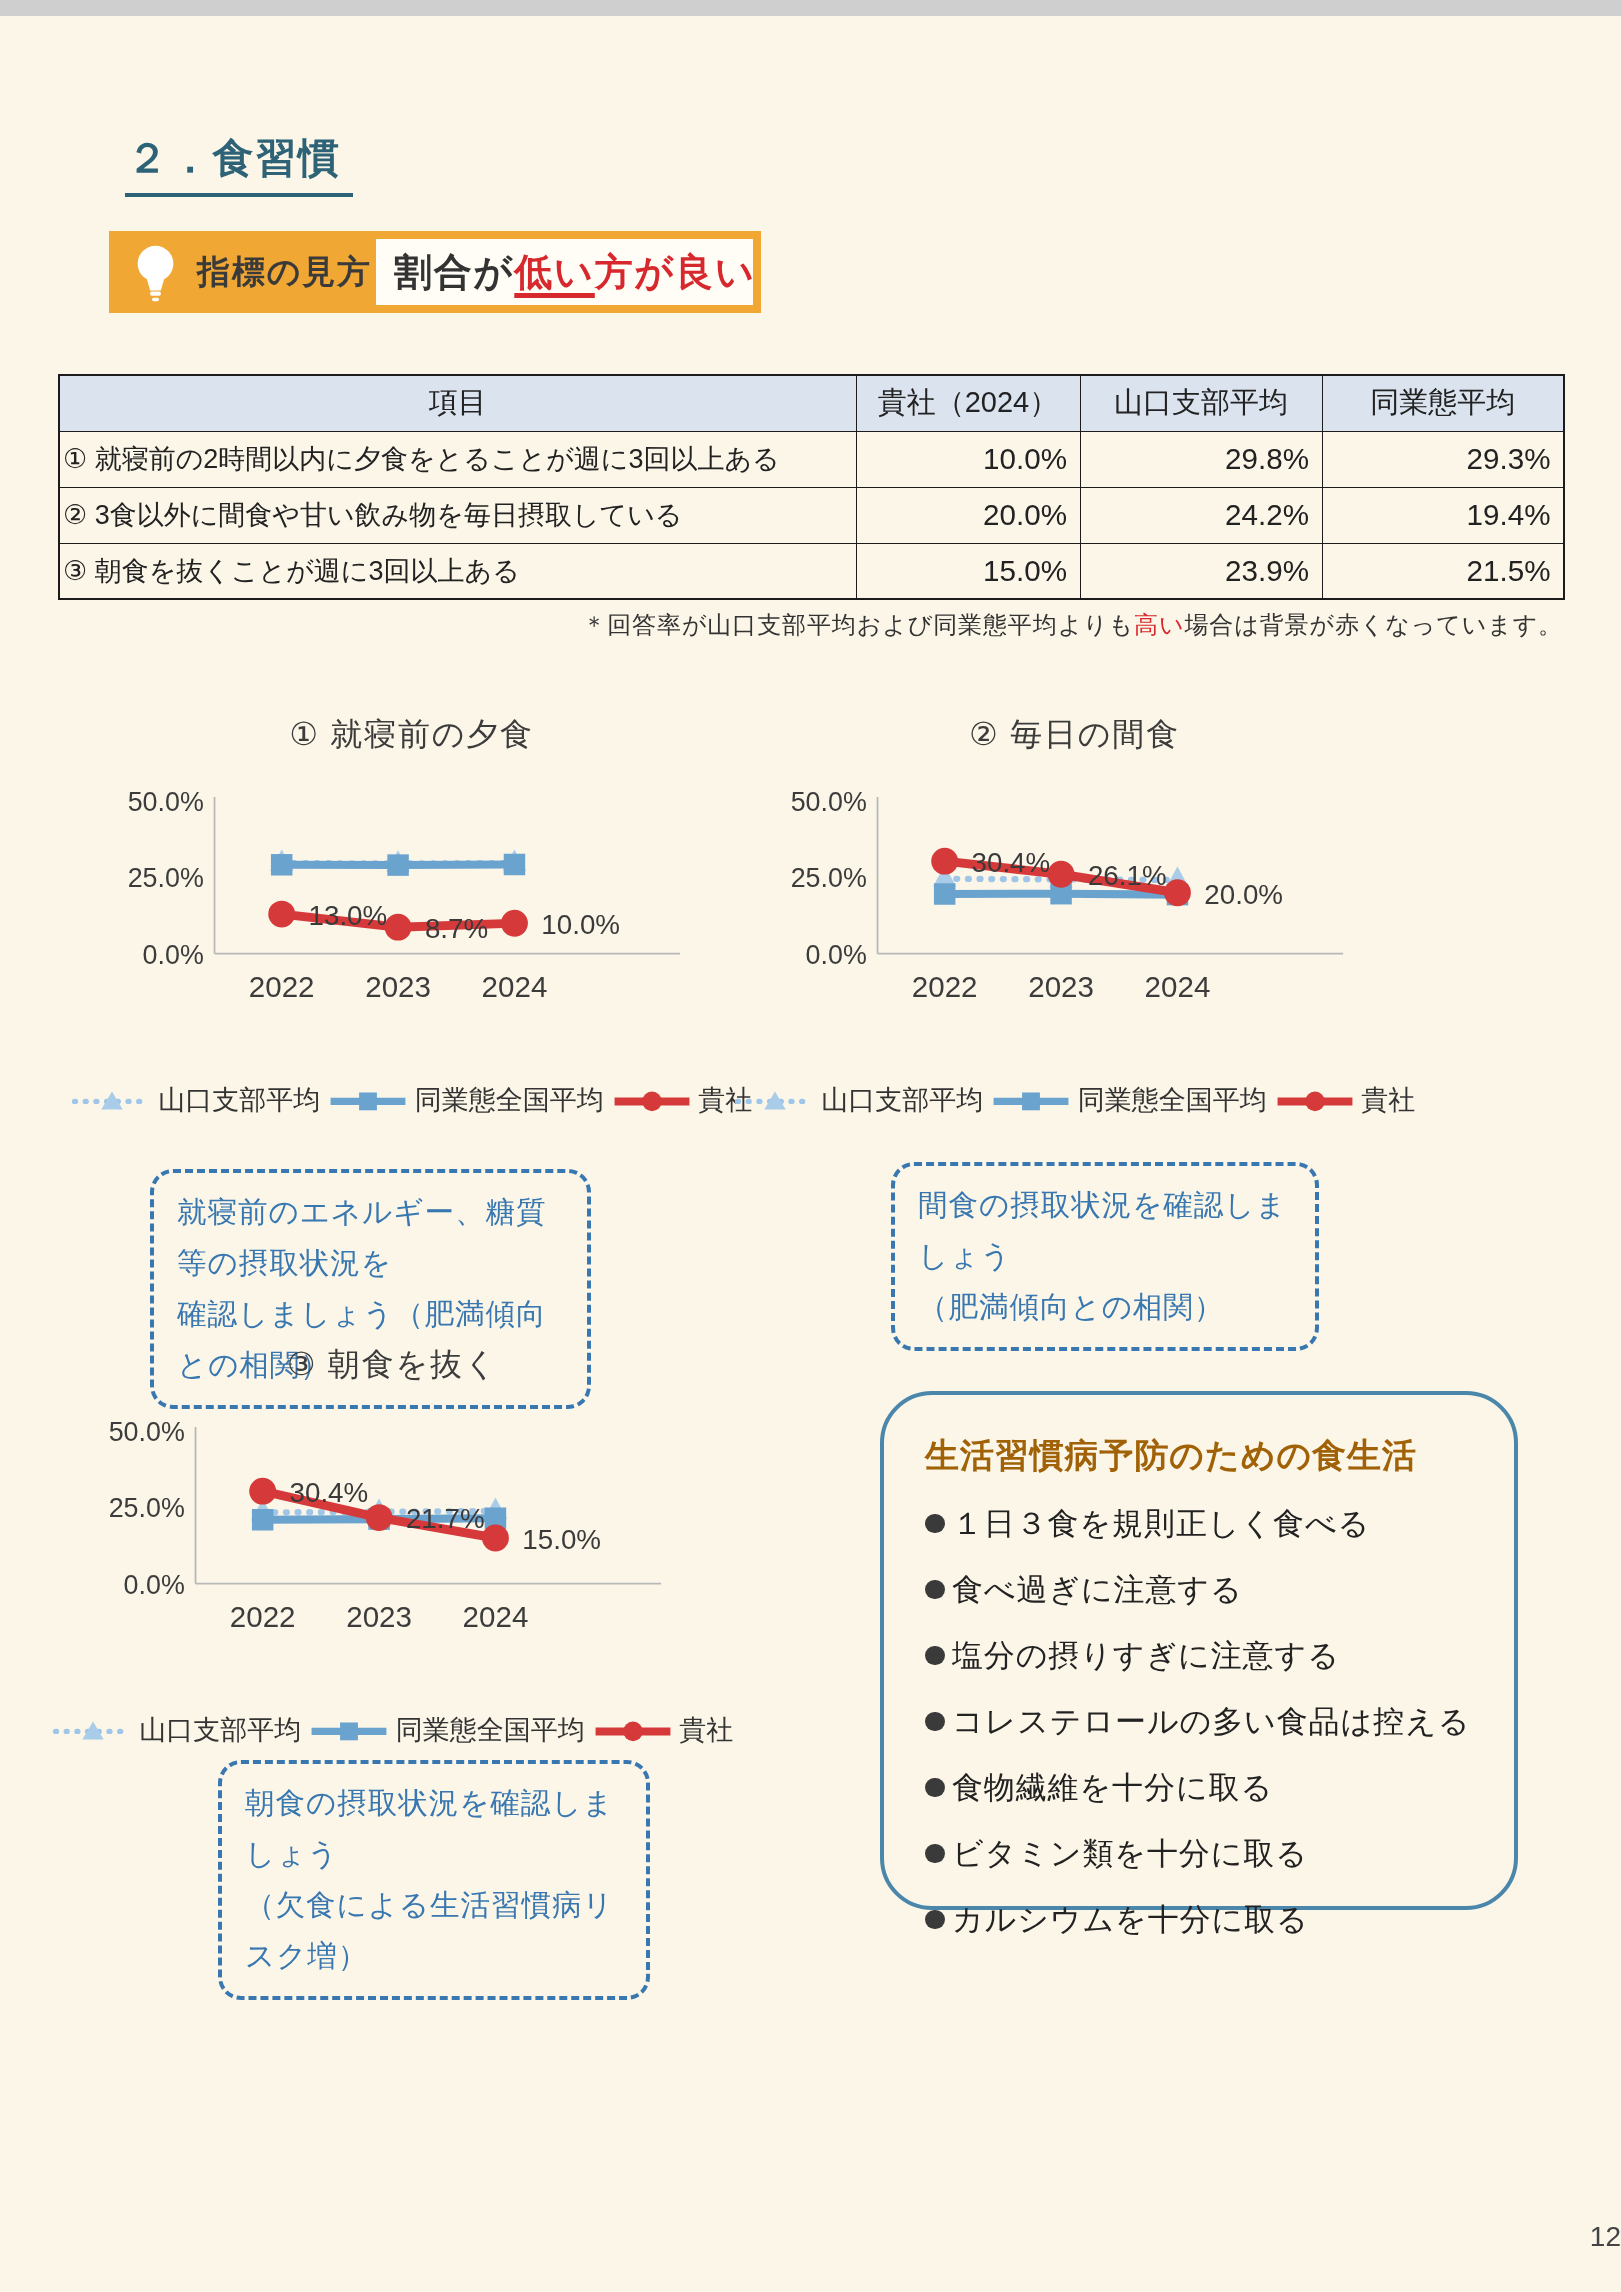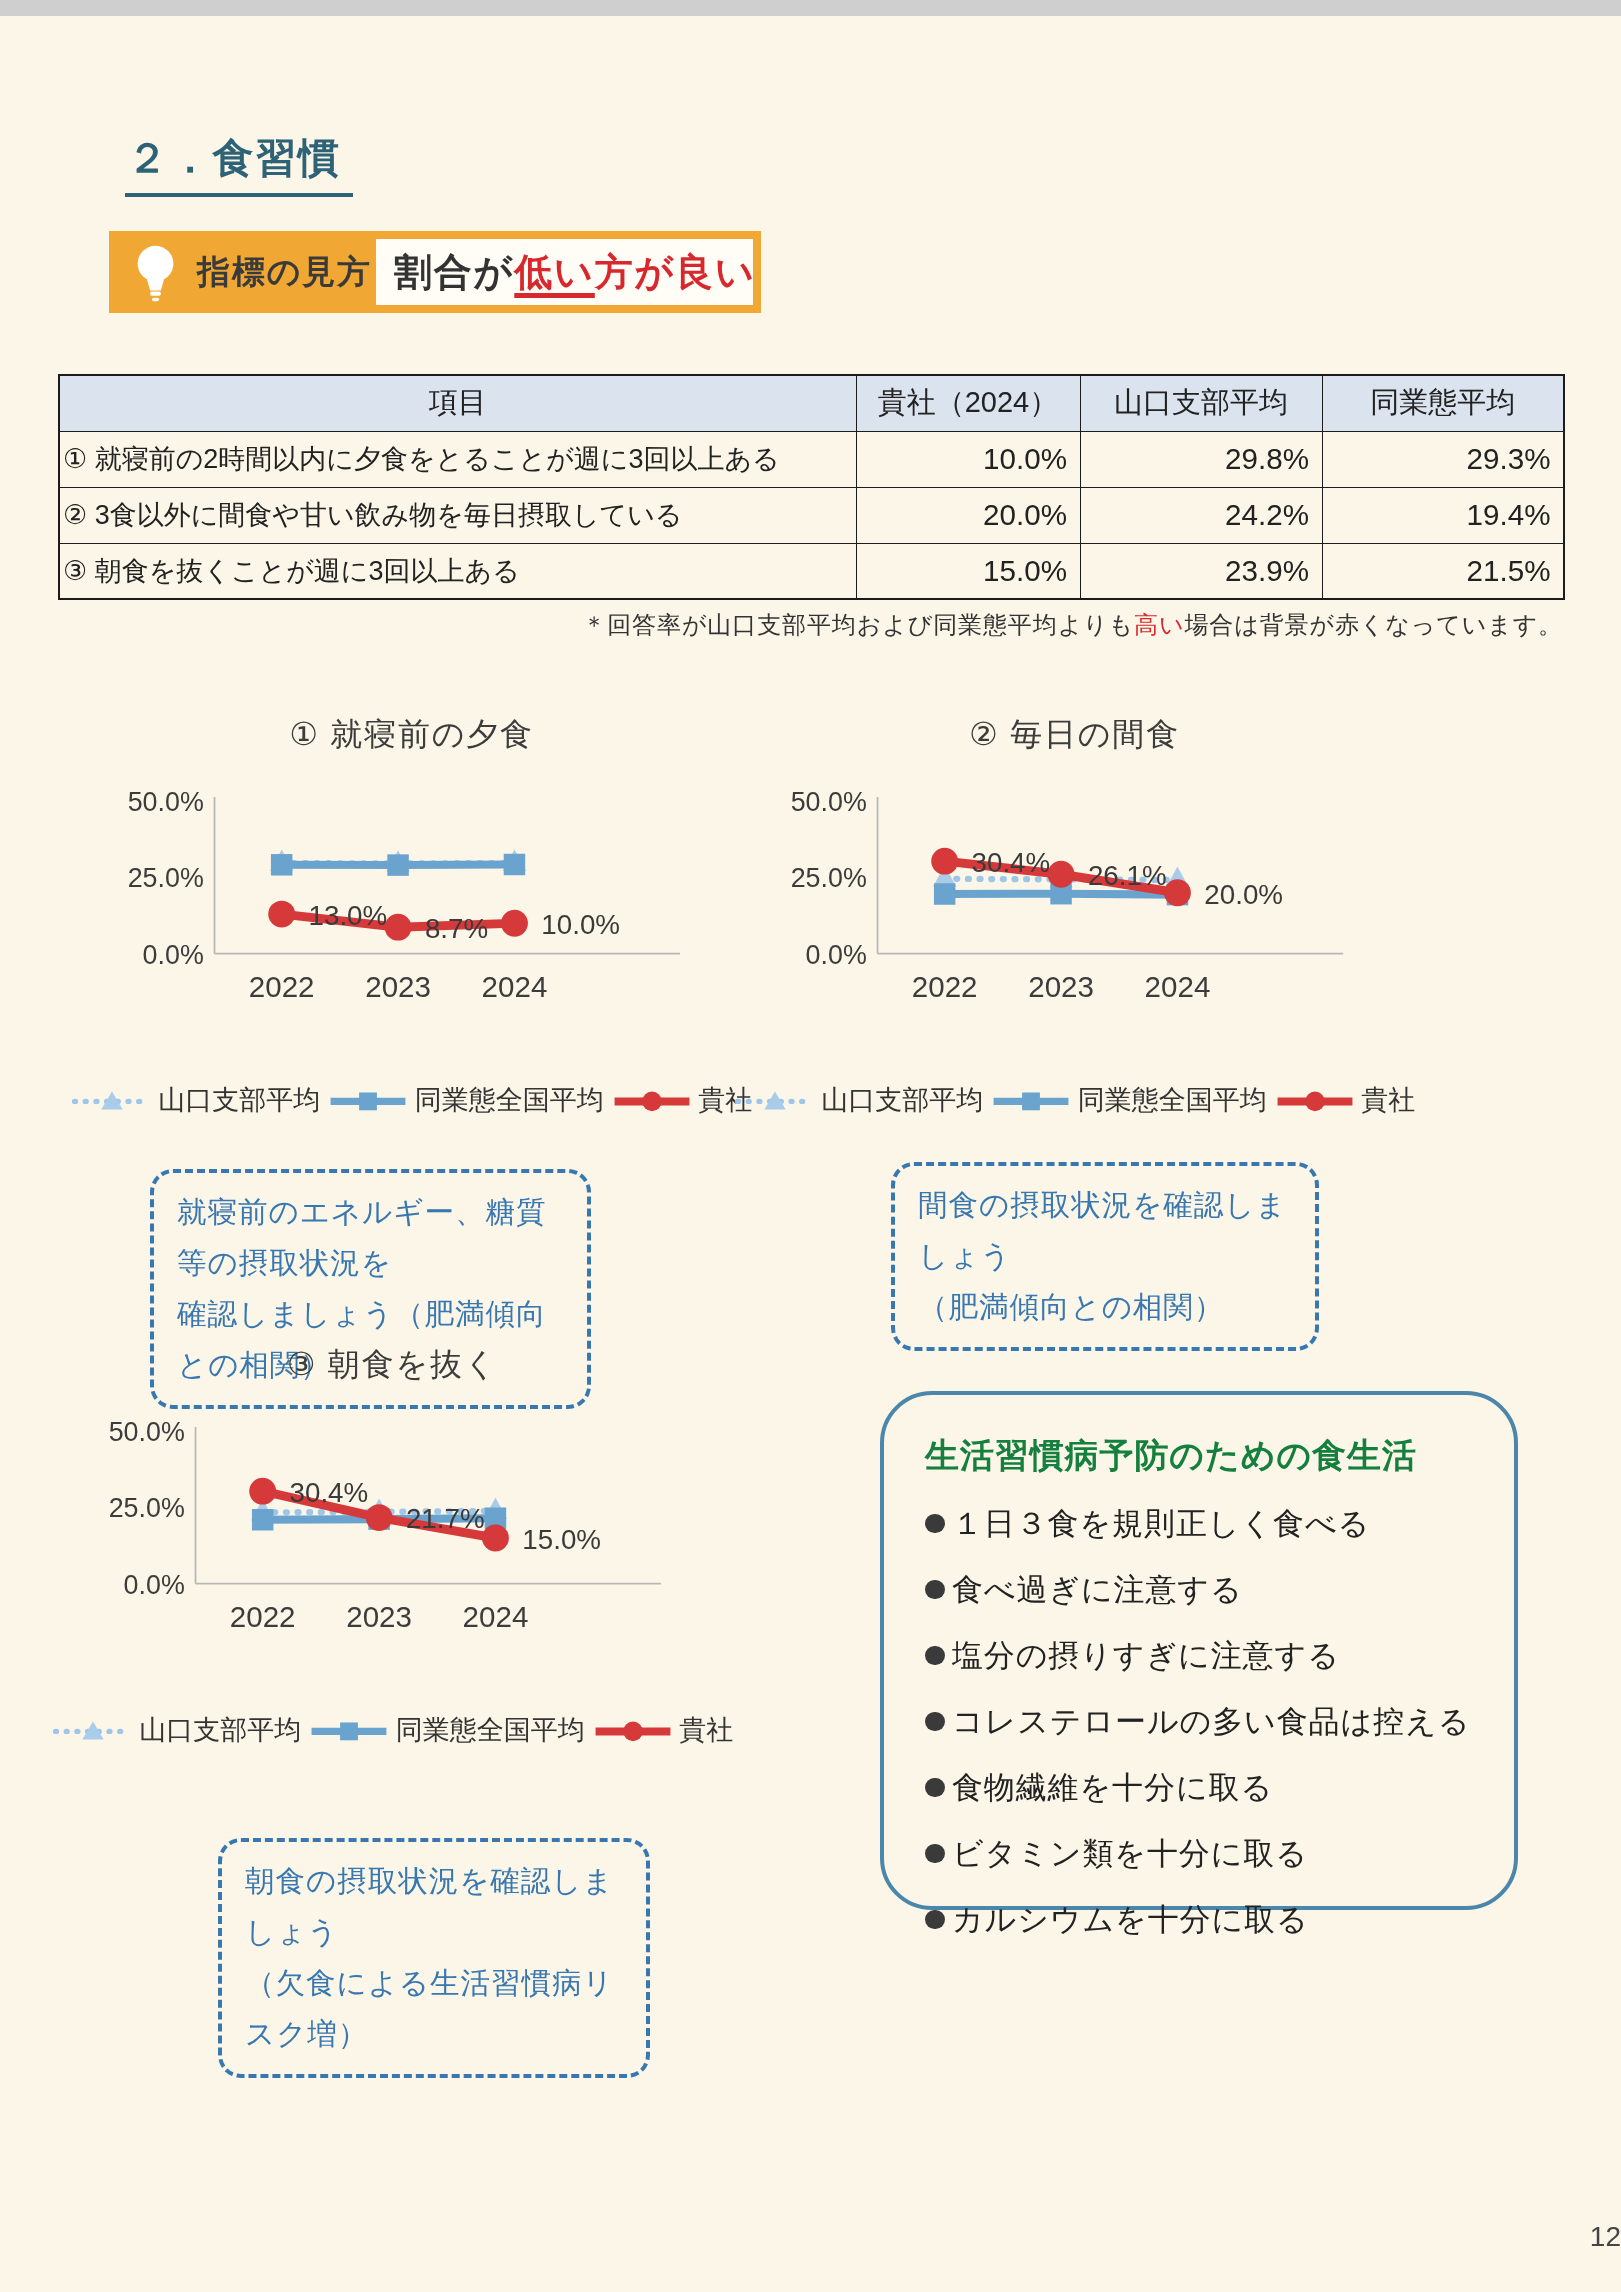--- a/index.html
+++ b/index.html
@@ -67,28 +67,28 @@
           font-size:27px;color:#333;white-space:nowrap;}
   .legend .lg-marker{flex:none;display:block;}
   .legend .lg-item{display:flex;align-items:center;gap:5.4px;}
   
   .callout{
     position:absolute;border:4.5px dashed #3877b0;border-radius:23px;
     color:#3877b0;font-size:29.6px;line-height:1.72;padding:14.3px 23px;letter-spacing:0.9px;
   }
   #callout-1{left:150px;top:1153px;width:387px;}
   #callout-2{left:891px;top:1146px;width:374px;}
-  #callout-3{left:218px;top:1822px;width:378px;}
+  #callout-3{left:218px;top:1744px;width:378px;}
   
   .advice-box{
     position:absolute;left:880px;top:1375px;width:638px;height:519px;
     border:4.5px solid #4b86ab;border-radius:52px;box-sizing:border-box;
     padding:34px 27px 0 41px;background:transparent;
   }
-  .advice-title{font-size:34px;font-weight:bold;color:#15803d;margin:3.6px 0 12.5px 0;letter-spacing:0.9px;}
+  .advice-title{font-size:34px;font-weight:bold;color:#a16207;margin:3.6px 0 12.5px 0;letter-spacing:0.9px;}
   .advice-box ul{list-style:none;margin:0;padding:0;}
   .advice-box li{display:flex;align-items:center;font-size:31px;color:#222;margin-top:24px;letter-spacing:0.9px;}
   .advice-box .bullet{width:19.7px;height:19.7px;border-radius:50%;background:#3a3a3a;margin-right:7.2px;flex:none;}
   
   .page-number{position:absolute;left:0;top:2205px;width:100%;text-align:right;
                font-size:28px;color:#444;}
 </style>
 </head>
 <body>
 

